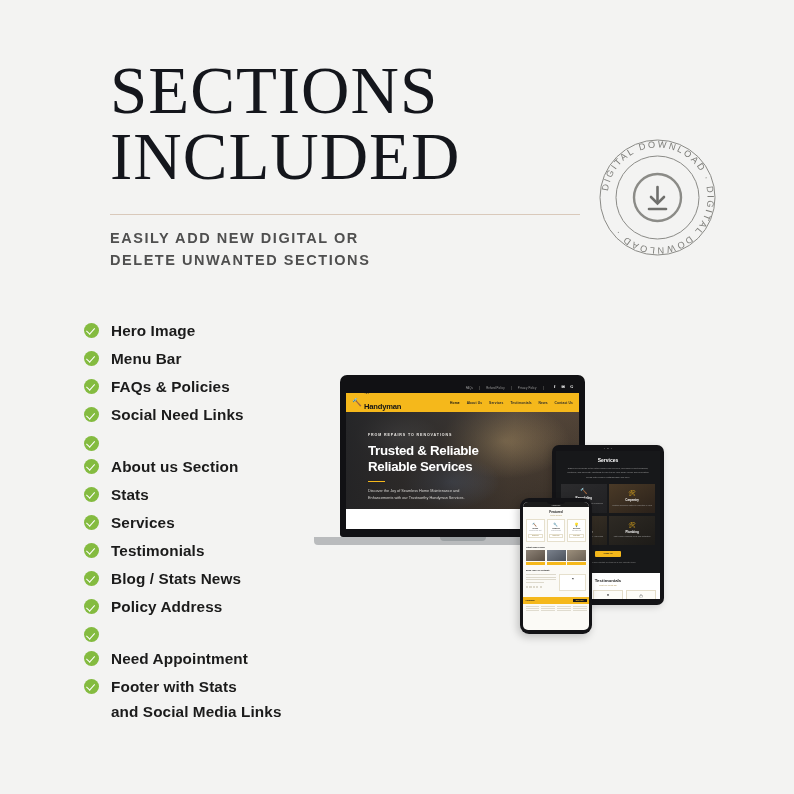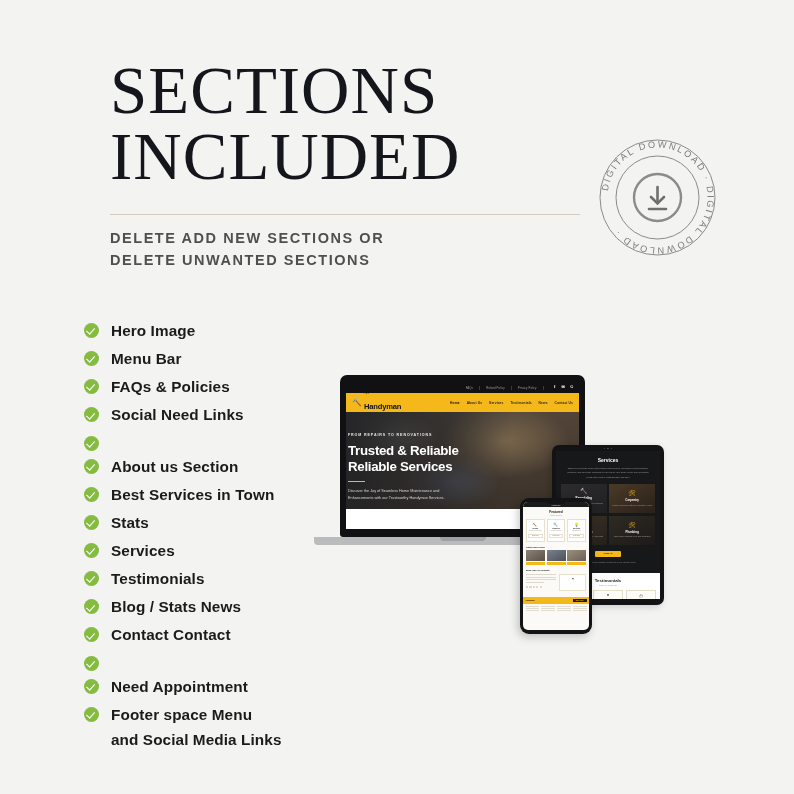--- a/index.html
+++ b/index.html
@@ -195,21 +195,21 @@
     background:
       radial-gradient(ellipse 40% 55% at 68% 30%, rgba(190,160,110,.55), transparent 70%),
       radial-gradient(ellipse 30% 40% at 45% 72%, rgba(120,140,175,.45), transparent 70%),
       radial-gradient(ellipse 26% 34% at 22% 25%, rgba(205,200,190,.38), transparent 70%),
       linear-gradient(160deg, #6b6055 0%, #57483a 45%, #3a3027 100%);
   }
   .hero-scrim {
     position: absolute; inset: 0;
     background: linear-gradient(95deg, rgba(28,30,34,.88) 0%, rgba(28,30,34,.62) 42%, rgba(28,30,34,.18) 70%, rgba(28,30,34,.05) 100%);
   }
-  .hero-copy { position: absolute; left: 2px; top: 21px; width: 130px; }
+  .hero-copy { position: absolute; left: 22px; top: 21px; width: 130px; }
   .hero-eyebrow { font-size: 3.6px; font-weight: bold; letter-spacing: .9px; color: #e9e6e2; }
   .hero-title { font-size: 13.3px; font-weight: bold; color: #ffffff; line-height: 1.17; margin-top: 6px; letter-spacing: -.3px; }
   .hero-divider { width: 17px; height: 1.4px; background: #f5b81b; margin: 7px 0 6px; }
   .hero-sub { font-size: 3.8px; color: #d9d7d4; line-height: 1.75; width: 108px; }
 
   .site-strip { height: 23px; background: #ffffff; }
 
   
   .tablet {
     position: absolute;
@@ -293,21 +293,21 @@
 <body>
 
 <div class="headline">
   <span class="l1">SECTIONS</span>
   <span class="l2">INCLUDED</span>
 </div>
 
 <div class="rule"></div>
 
 <div class="subtitle">
-  <div>DELETE ADD NEW SECTIONS OR</div>
+  <div>EASILY ADD NEW DIGITAL OR</div>
   <div>DELETE UNWANTED SECTIONS</div>
 </div>
 
 <div class="badge">
   <svg viewBox="0 0 125 125" width="125" height="125">
     <defs>
       <path id="ringpath" d="M 62.5,62.5 m -50,0 a 50,50 0 1,1 100,0 a 50,50 0 1,1 -100,0"></path>
     </defs>
     <circle cx="62.5" cy="62.5" r="57.5" fill="none" stroke="#8b8b87" stroke-width="1"></circle>
     <circle cx="62.5" cy="62.5" r="41.5" fill="none" stroke="#8b8b87" stroke-width="1"></circle>
@@ -342,52 +342,48 @@
   </div>
   <div class="check-item">
     <span class="check-icon"></span>
   </div>
   <div class="check-item">
     <span class="check-icon"></span>
     <span class="check-label">About us Section</span>
   </div>
   <div class="check-item">
     <span class="check-icon"></span>
-    <span class="check-label">Best Services in Town</span>
-  </div>
-  <div class="check-item">
-    <span class="check-icon"></span>
     <span class="check-label">Stats</span>
   </div>
   <div class="check-item">
     <span class="check-icon"></span>
     <span class="check-label">Services</span>
   </div>
   <div class="check-item">
     <span class="check-icon"></span>
     <span class="check-label">Testimonials</span>
   </div>
   <div class="check-item">
     <span class="check-icon"></span>
     <span class="check-label">Blog / Stats News</span>
   </div>
   <div class="check-item">
     <span class="check-icon"></span>
-    <span class="check-label">Contact Contact</span>
+    <span class="check-label">Policy Address</span>
   </div>
   <div class="check-item">
     <span class="check-icon"></span>
   </div>
   <div class="check-item">
     <span class="check-icon"></span>
     <span class="check-label">Need Appointment</span>
   </div>
   <div class="check-item">
     <span class="check-icon"></span>
-    <span class="check-label">Footer space Menu</span>
+    <span class="check-label">Footer with Stats</span>
   </div>
   <div class="check-cont">and Social Media Links</div>
 </div>
 
 <div class="mockups">
 
   <div class="laptop">
     <div class="laptop-shell">
       <div class="laptop-screen">
 

